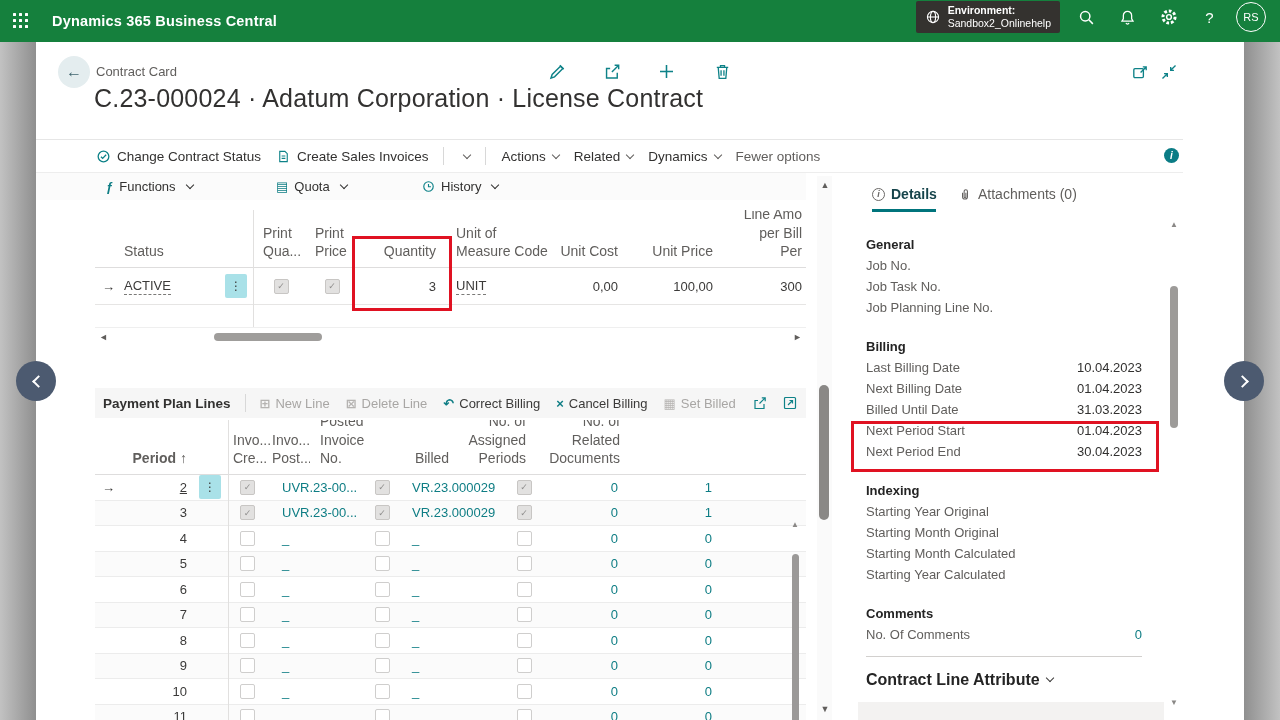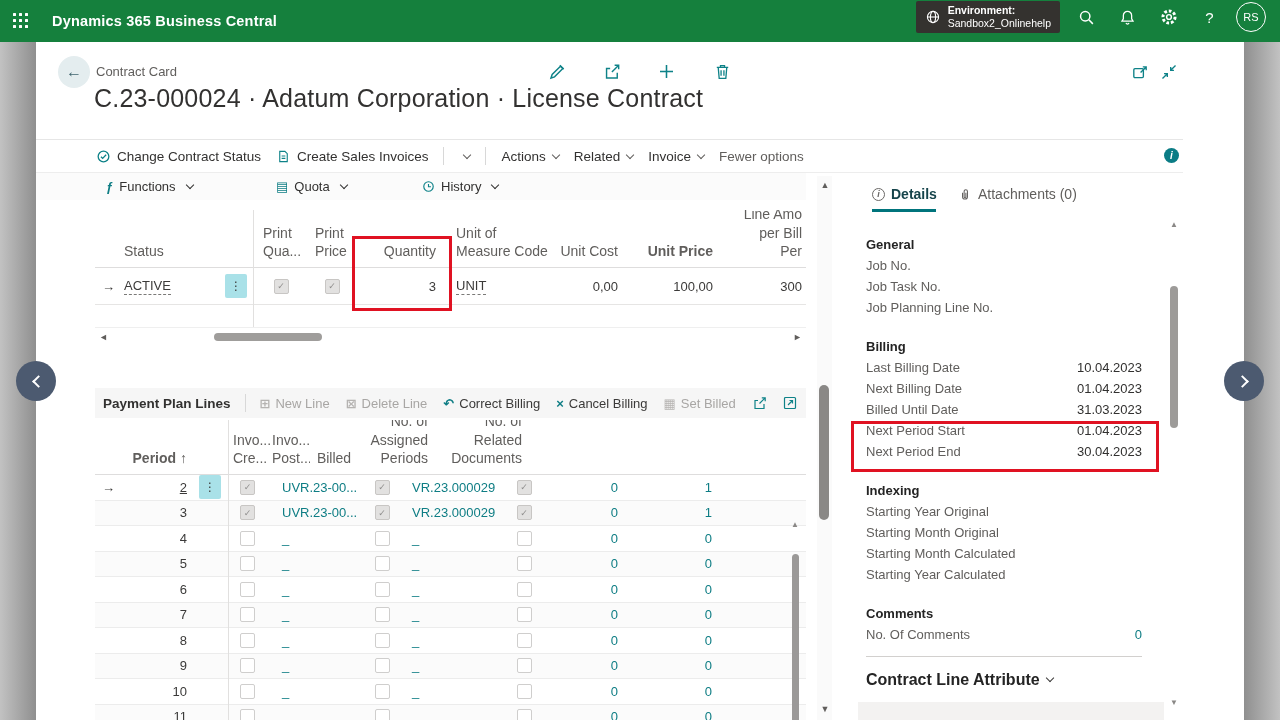--- a/index.html
+++ b/index.html
@@ -253,21 +253,21 @@
       <div class="ab-sep"></div>
       <div class="ab-menu">
           <span>Actions</span>
           <span class="chev down"></span>
         </div>
       <div class="ab-menu">
           <span>Related</span>
           <span class="chev down"></span>
         </div>
       <div class="ab-menu">
-          <span>Invoice</span>
+          <span>Dynamics</span>
           <span class="chev down"></span>
         </div>
       <div class="fewer">Fewer options</div>
     </div>
     <div id="info-circle" class="abs">i</div>
     <div class="abs hline" style="left:0;top:130px;width:1147px;background:#ededed;"></div>
 
     <div id="fnrow" class="abs">
       <div class="fn-item" style="left:70px;">
         <span class="fn-glyph">ƒ</span>
@@ -297,21 +297,21 @@
         <div class="hcell c-status">Status</div>
         <div class="hcell c-menu"></div>
         <div class="hcell c-pq">Print
 Qua...</div>
         <div class="hcell c-pp">Print
 Price</div>
         <div class="hcell c-qty num" style="text-align:right;">Quantity</div>
         <div class="hcell c-uom">Unit of
 Measure Code</div>
         <div class="hcell c-cost num" style="text-align:right;">Unit Cost</div>
-        <div class="hcell c-price num" style="text-align:center;font-weight:bold;">Unit Price</div>
+        <div class="hcell c-price num" style="text-align:center;">Unit Price</div>
         <div class="hcell c-amt num" style="text-align:right;">Line Amo
 per Bill
 Per</div>
       </div>
       <div class="drow">
         <div class="cell c-arrow ctr">→</div>
         <div class="cell c-status">
             <span class="drill">ACTIVE</span>
           </div>
         <div class="cell c-menu">
@@ -386,20 +386,22 @@
 
     <div id="pgrid" class="abs">
       <div class="hrow">
         <div class="hcell p-arrow"></div>
         <div class="hcell p-period num" style="text-align:right;font-weight:bold;">Period ↑</div>
         <div class="hcell p-menu"></div>
         <div class="hcell p-cre">Invo...
 Cre...</div>
         <div class="hcell p-post">Invo...
 Post...</div>
+        <div class="hcell p-pno">Posted Invoice
+No.</div>
         <div class="hcell p-billed">Billed</div>
         <div class="hcell p-asg num" style="text-align:right;">No. of
 Assigned
 Periods</div>
         <div class="hcell p-rel num" style="text-align:right;">No. of Related
 Documents</div>
       </div>
       <div id="pgrid-rows">
           <div class="drow">
             <div class="cell p-arrow ctr">→</div>

